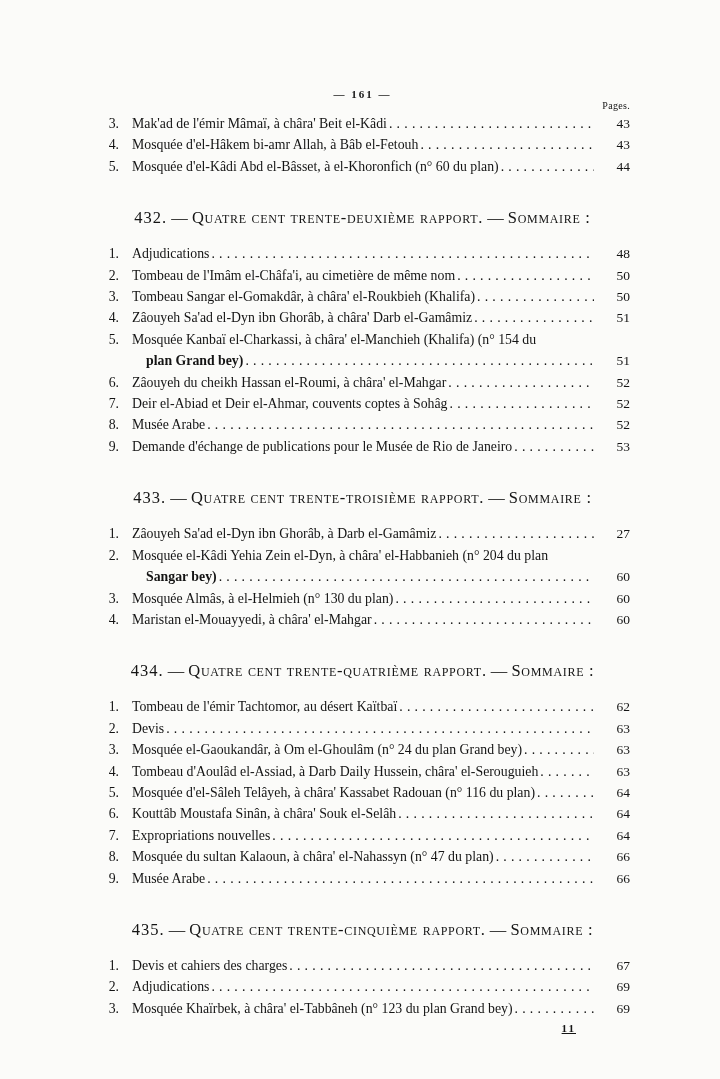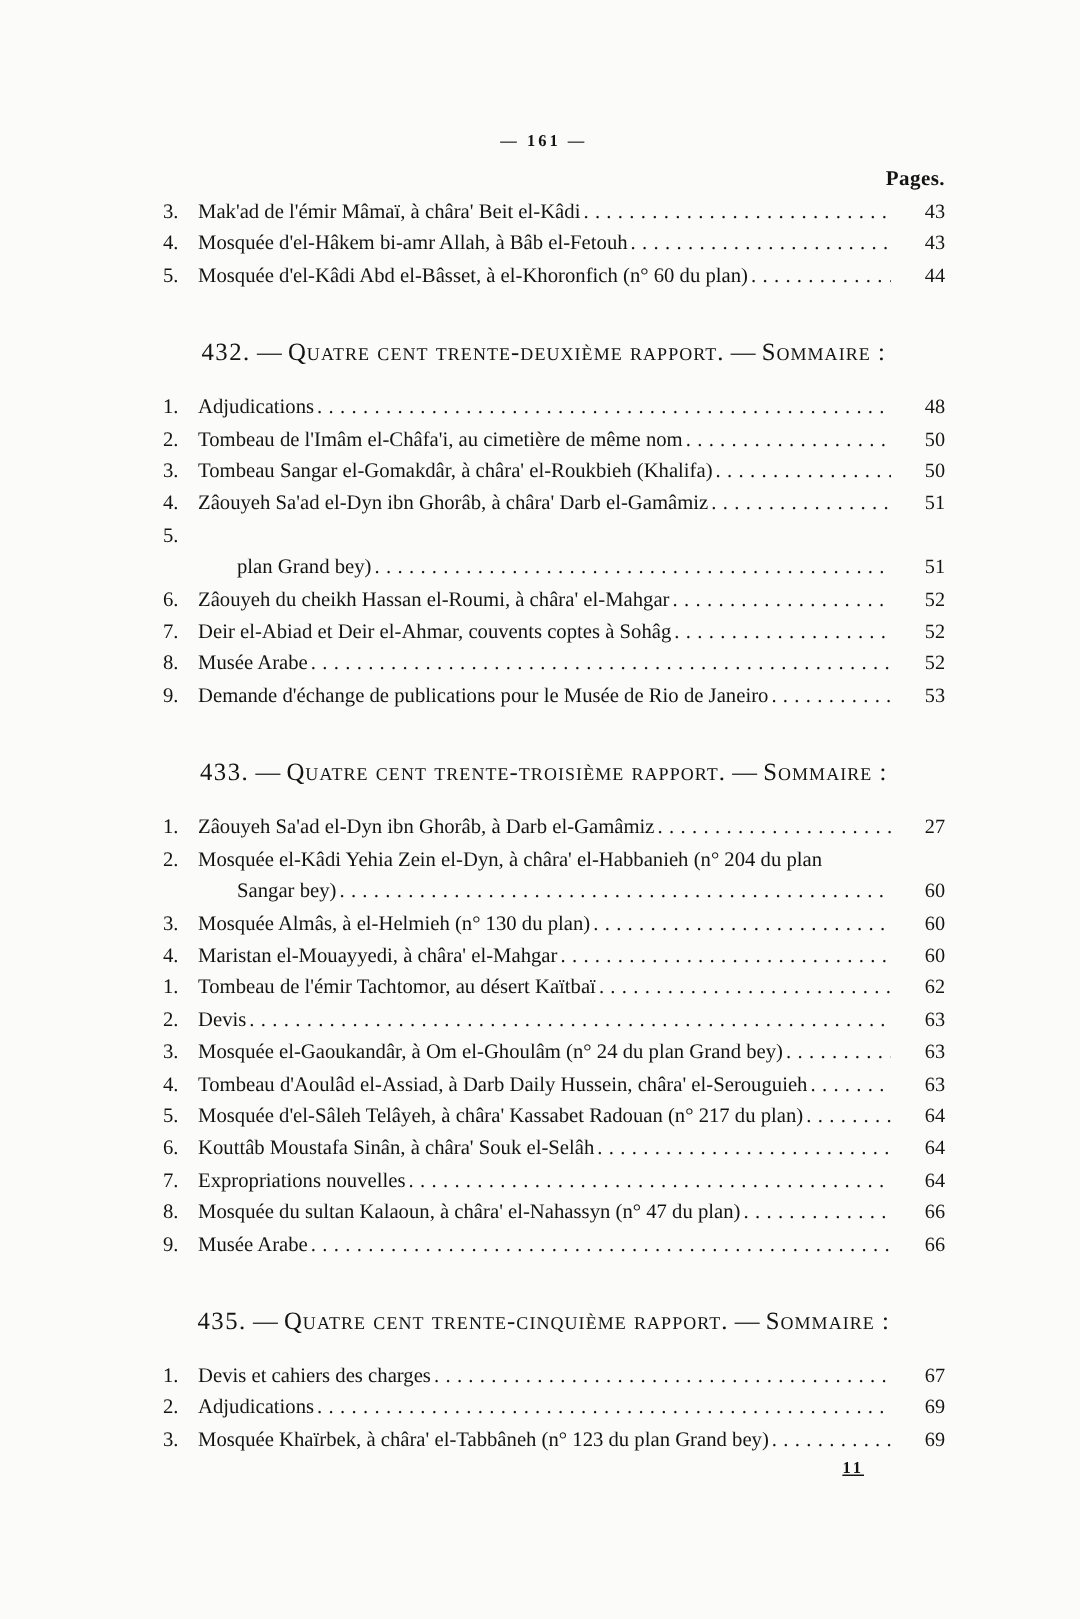--- a/index.html
+++ b/index.html
@@ -18,45 +18,45 @@
     padding: 88px 90px 0 95px;
   }
   .running-head {
     text-align: center;
     font-size: 11px;
     font-weight: bold;
     letter-spacing: 2px;
   }
   .pages-label {
     text-align: right;
-    font-size: 14px;
-    font-weight: bold;
+    font-size: 10px;
+    font-weight: normal;
     letter-spacing: 0.3px;
-    margin-top: 12px;
+    margin-top: 0;
   }
   .toc { margin-top: 2px; }
   .heading {
     text-align: center;
     font-size: 16.5px;
     line-height: 22px;
     margin: 30px 0 14px 0;
     white-space: nowrap;
   }
   .h-num { letter-spacing: 1px; }
   .h-sc { font-variant: small-caps; letter-spacing: 0.7px; }
   .row {
     display: flex;
     align-items: baseline;
     font-size: 13.8px;
     line-height: 21.4px;
     white-space: nowrap;
   }
   .num { flex: none; width: 24px; text-align: right; }
   .txt { flex: none; margin-left: 13px; }
-  .txt.indent { margin-left: 39px; }
+  .txt.indent { margin-left: 27px; font-weight: bold; }
   .dots {
     flex: 1 1 0;
     overflow: hidden;
     white-space: nowrap;
     margin: 0 6px 0 2px;
     letter-spacing: 4.2px;
   }
   .dots::after {
     content: "......................................................................................................";
   }
@@ -119,20 +119,21 @@
           <span class="pg">50</span>
         </div>
         <div class="row">
           <span class="num">4.</span>
           <span class="txt">Zâouyeh Sa'ad el-Dyn ibn Ghorâb, à châra' Darb el-Gamâmiz</span>
           <span class="dots"></span>
           <span class="pg">51</span>
         </div>
         <div class="row">
           <span class="num">5.</span>
+          <span class="txt">Mosquée Kanbaï el-Charkassi, à châra' el-Manchieh (Khalifa) (n° 154 du</span>
         </div>
         <div class="row cont">
           <span class="num"></span>
           <span class="txt indent">plan Grand bey)</span>
           <span class="dots"></span>
           <span class="pg">51</span>
         </div>
         <div class="row">
           <span class="num">6.</span>
           <span class="txt">Zâouyeh du cheikh Hassan el-Roumi, à châra' el-Mahgar</span>
@@ -183,20 +184,21 @@
           <span class="pg">60</span>
         </div>
         <div class="row">
           <span class="num">4.</span>
           <span class="txt">Maristan el-Mouayyedi, à châra' el-Mahgar</span>
           <span class="dots"></span>
           <span class="pg">60</span>
         </div>
       </section>
       <section class="section">
+        <div class="heading"><span class="h-num">434.</span><span class="h-dash"> — </span><span class="h-sc">Quatre cent trente-quatrième rapport.</span><span class="h-dash"> — </span><span class="h-sc">Sommaire :</span></div>
         <div class="row">
           <span class="num">1.</span>
           <span class="txt">Tombeau de l'émir Tachtomor, au désert Kaïtbaï</span>
           <span class="dots"></span>
           <span class="pg">62</span>
         </div>
         <div class="row">
           <span class="num">2.</span>
           <span class="txt">Devis</span>
           <span class="dots"></span>
@@ -209,21 +211,21 @@
           <span class="pg">63</span>
         </div>
         <div class="row">
           <span class="num">4.</span>
           <span class="txt">Tombeau d'Aoulâd el-Assiad, à Darb Daily Hussein, châra' el-Serouguieh</span>
           <span class="dots"></span>
           <span class="pg">63</span>
         </div>
         <div class="row">
           <span class="num">5.</span>
-          <span class="txt">Mosquée d'el-Sâleh Telâyeh, à châra' Kassabet Radouan (n° 217 du plan)</span>
+          <span class="txt">Mosquée d'el-Sâleh Telâyeh, à châra' Kassabet Radouan (n° 116 du plan)</span>
           <span class="dots"></span>
           <span class="pg">64</span>
         </div>
         <div class="row">
           <span class="num">6.</span>
           <span class="txt">Kouttâb Moustafa Sinân, à châra' Souk el-Selâh</span>
           <span class="dots"></span>
           <span class="pg">64</span>
         </div>
         <div class="row">

